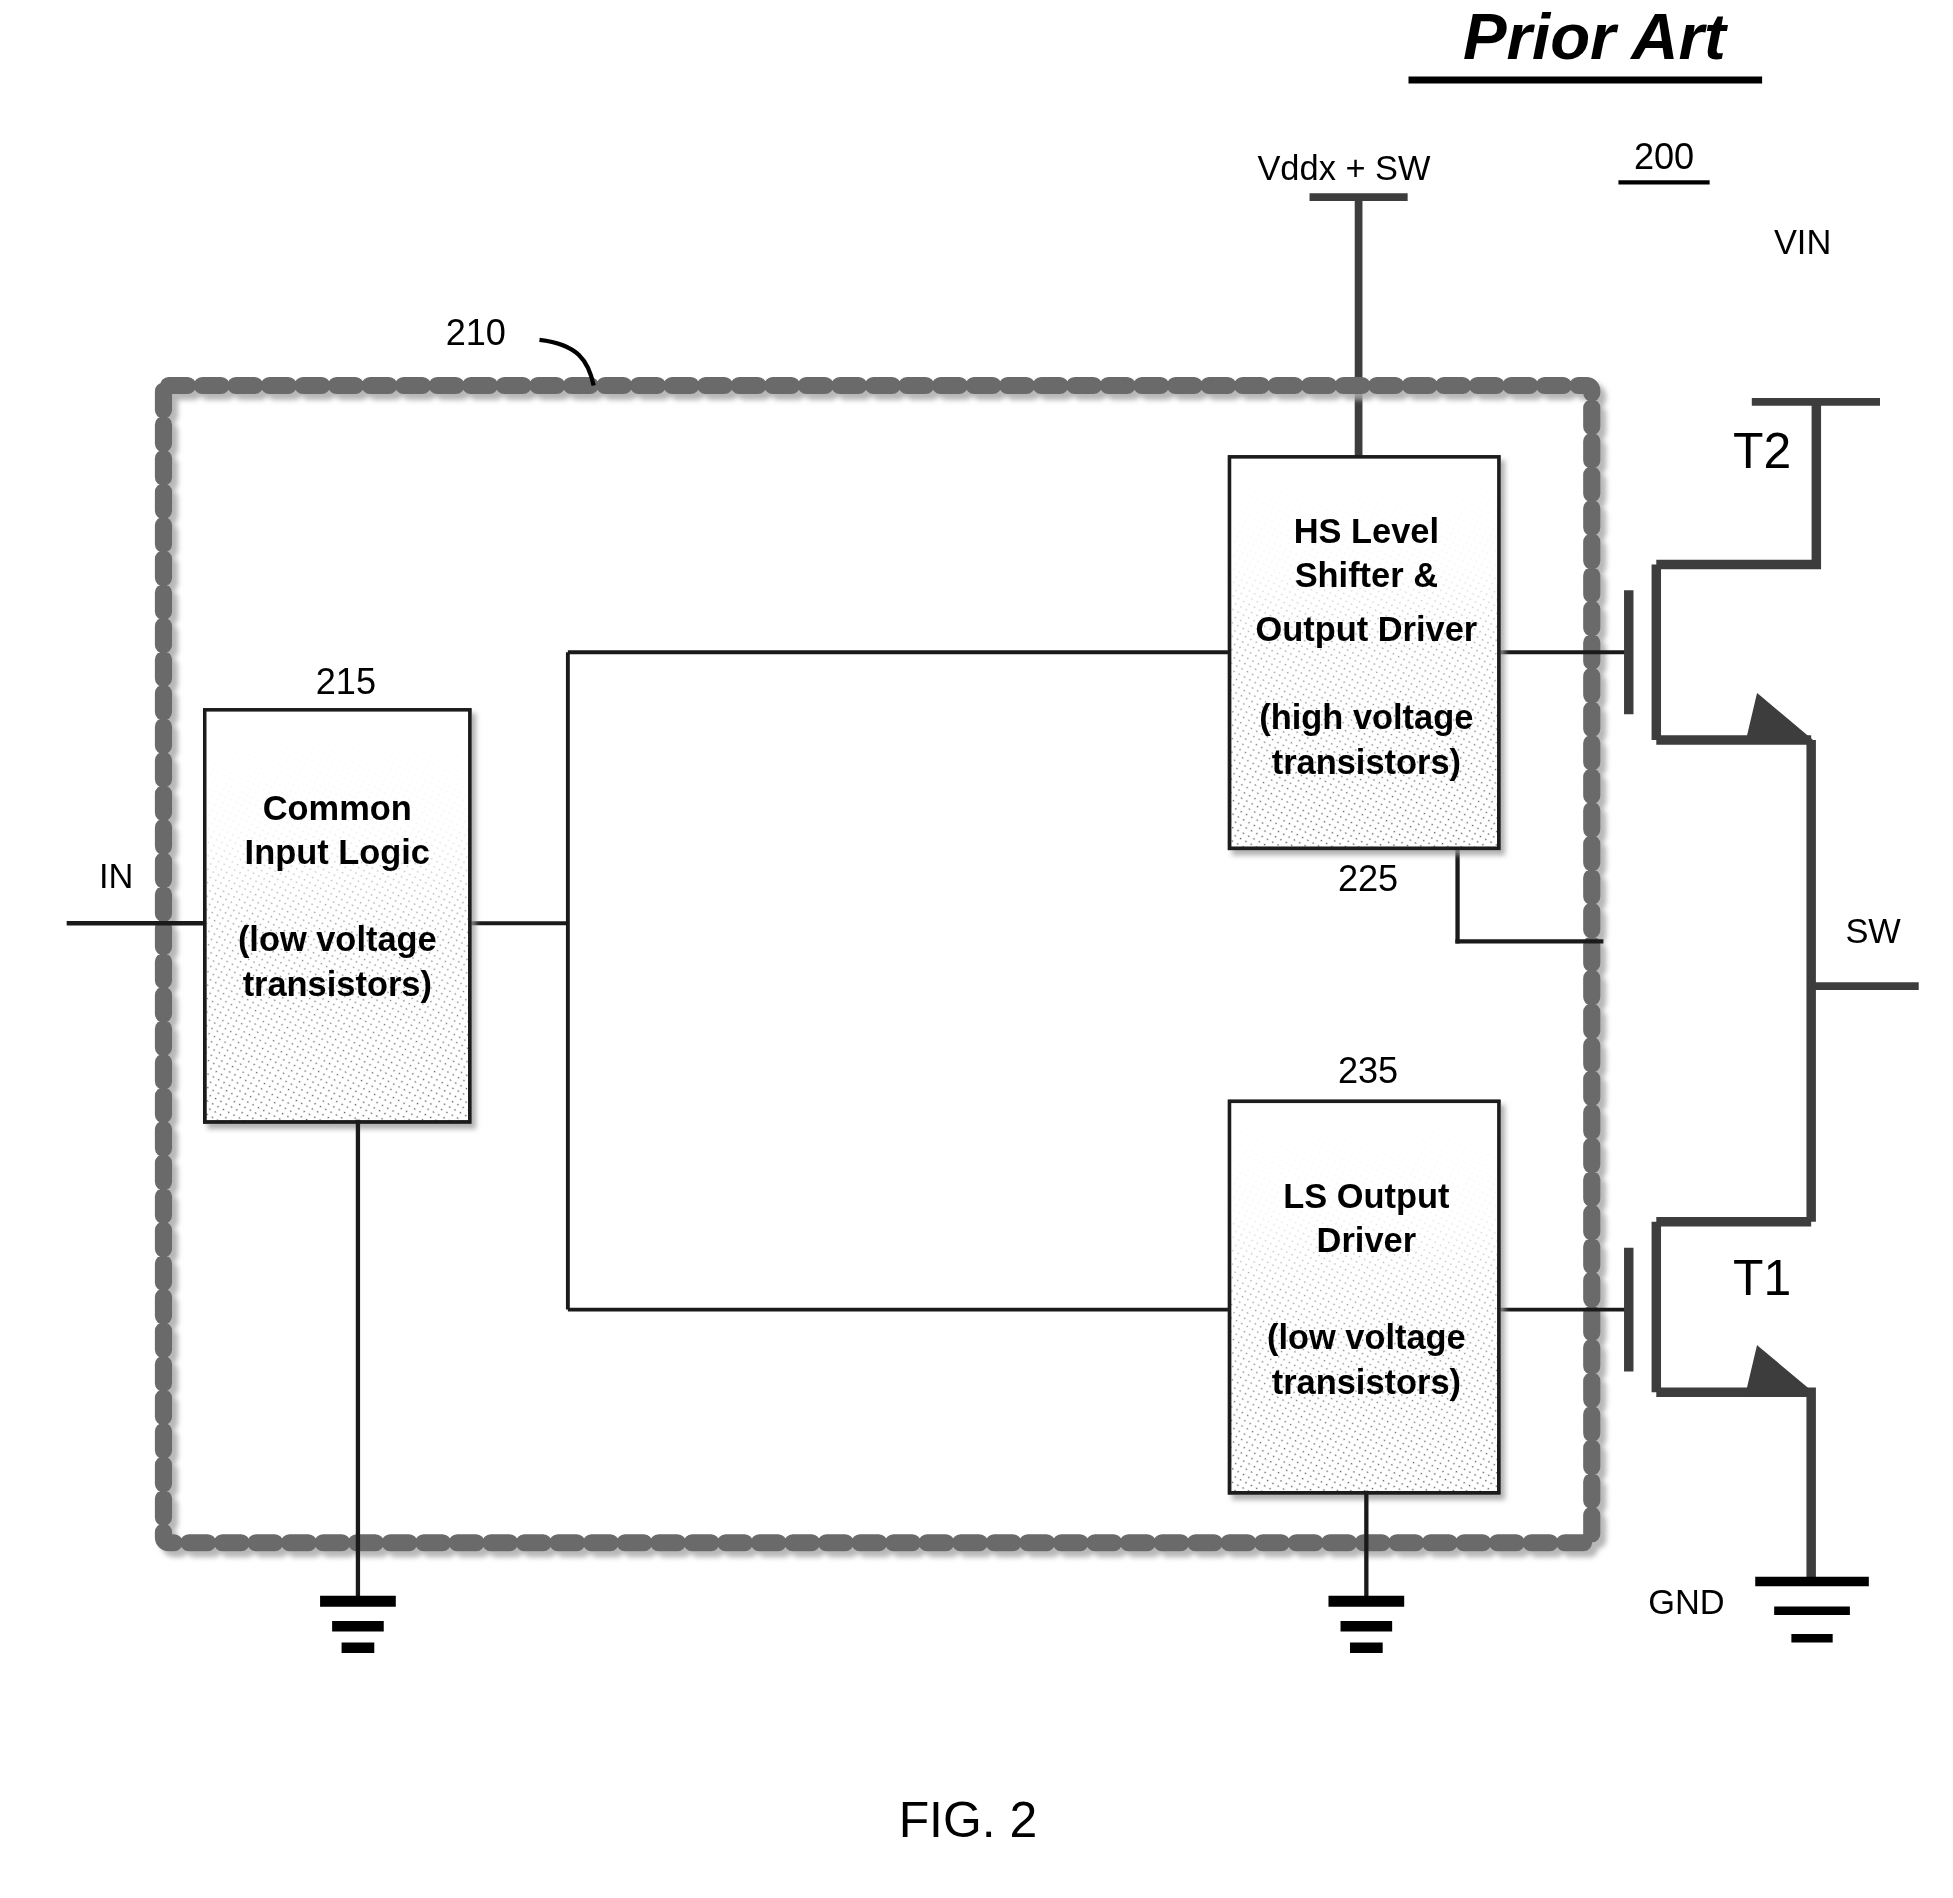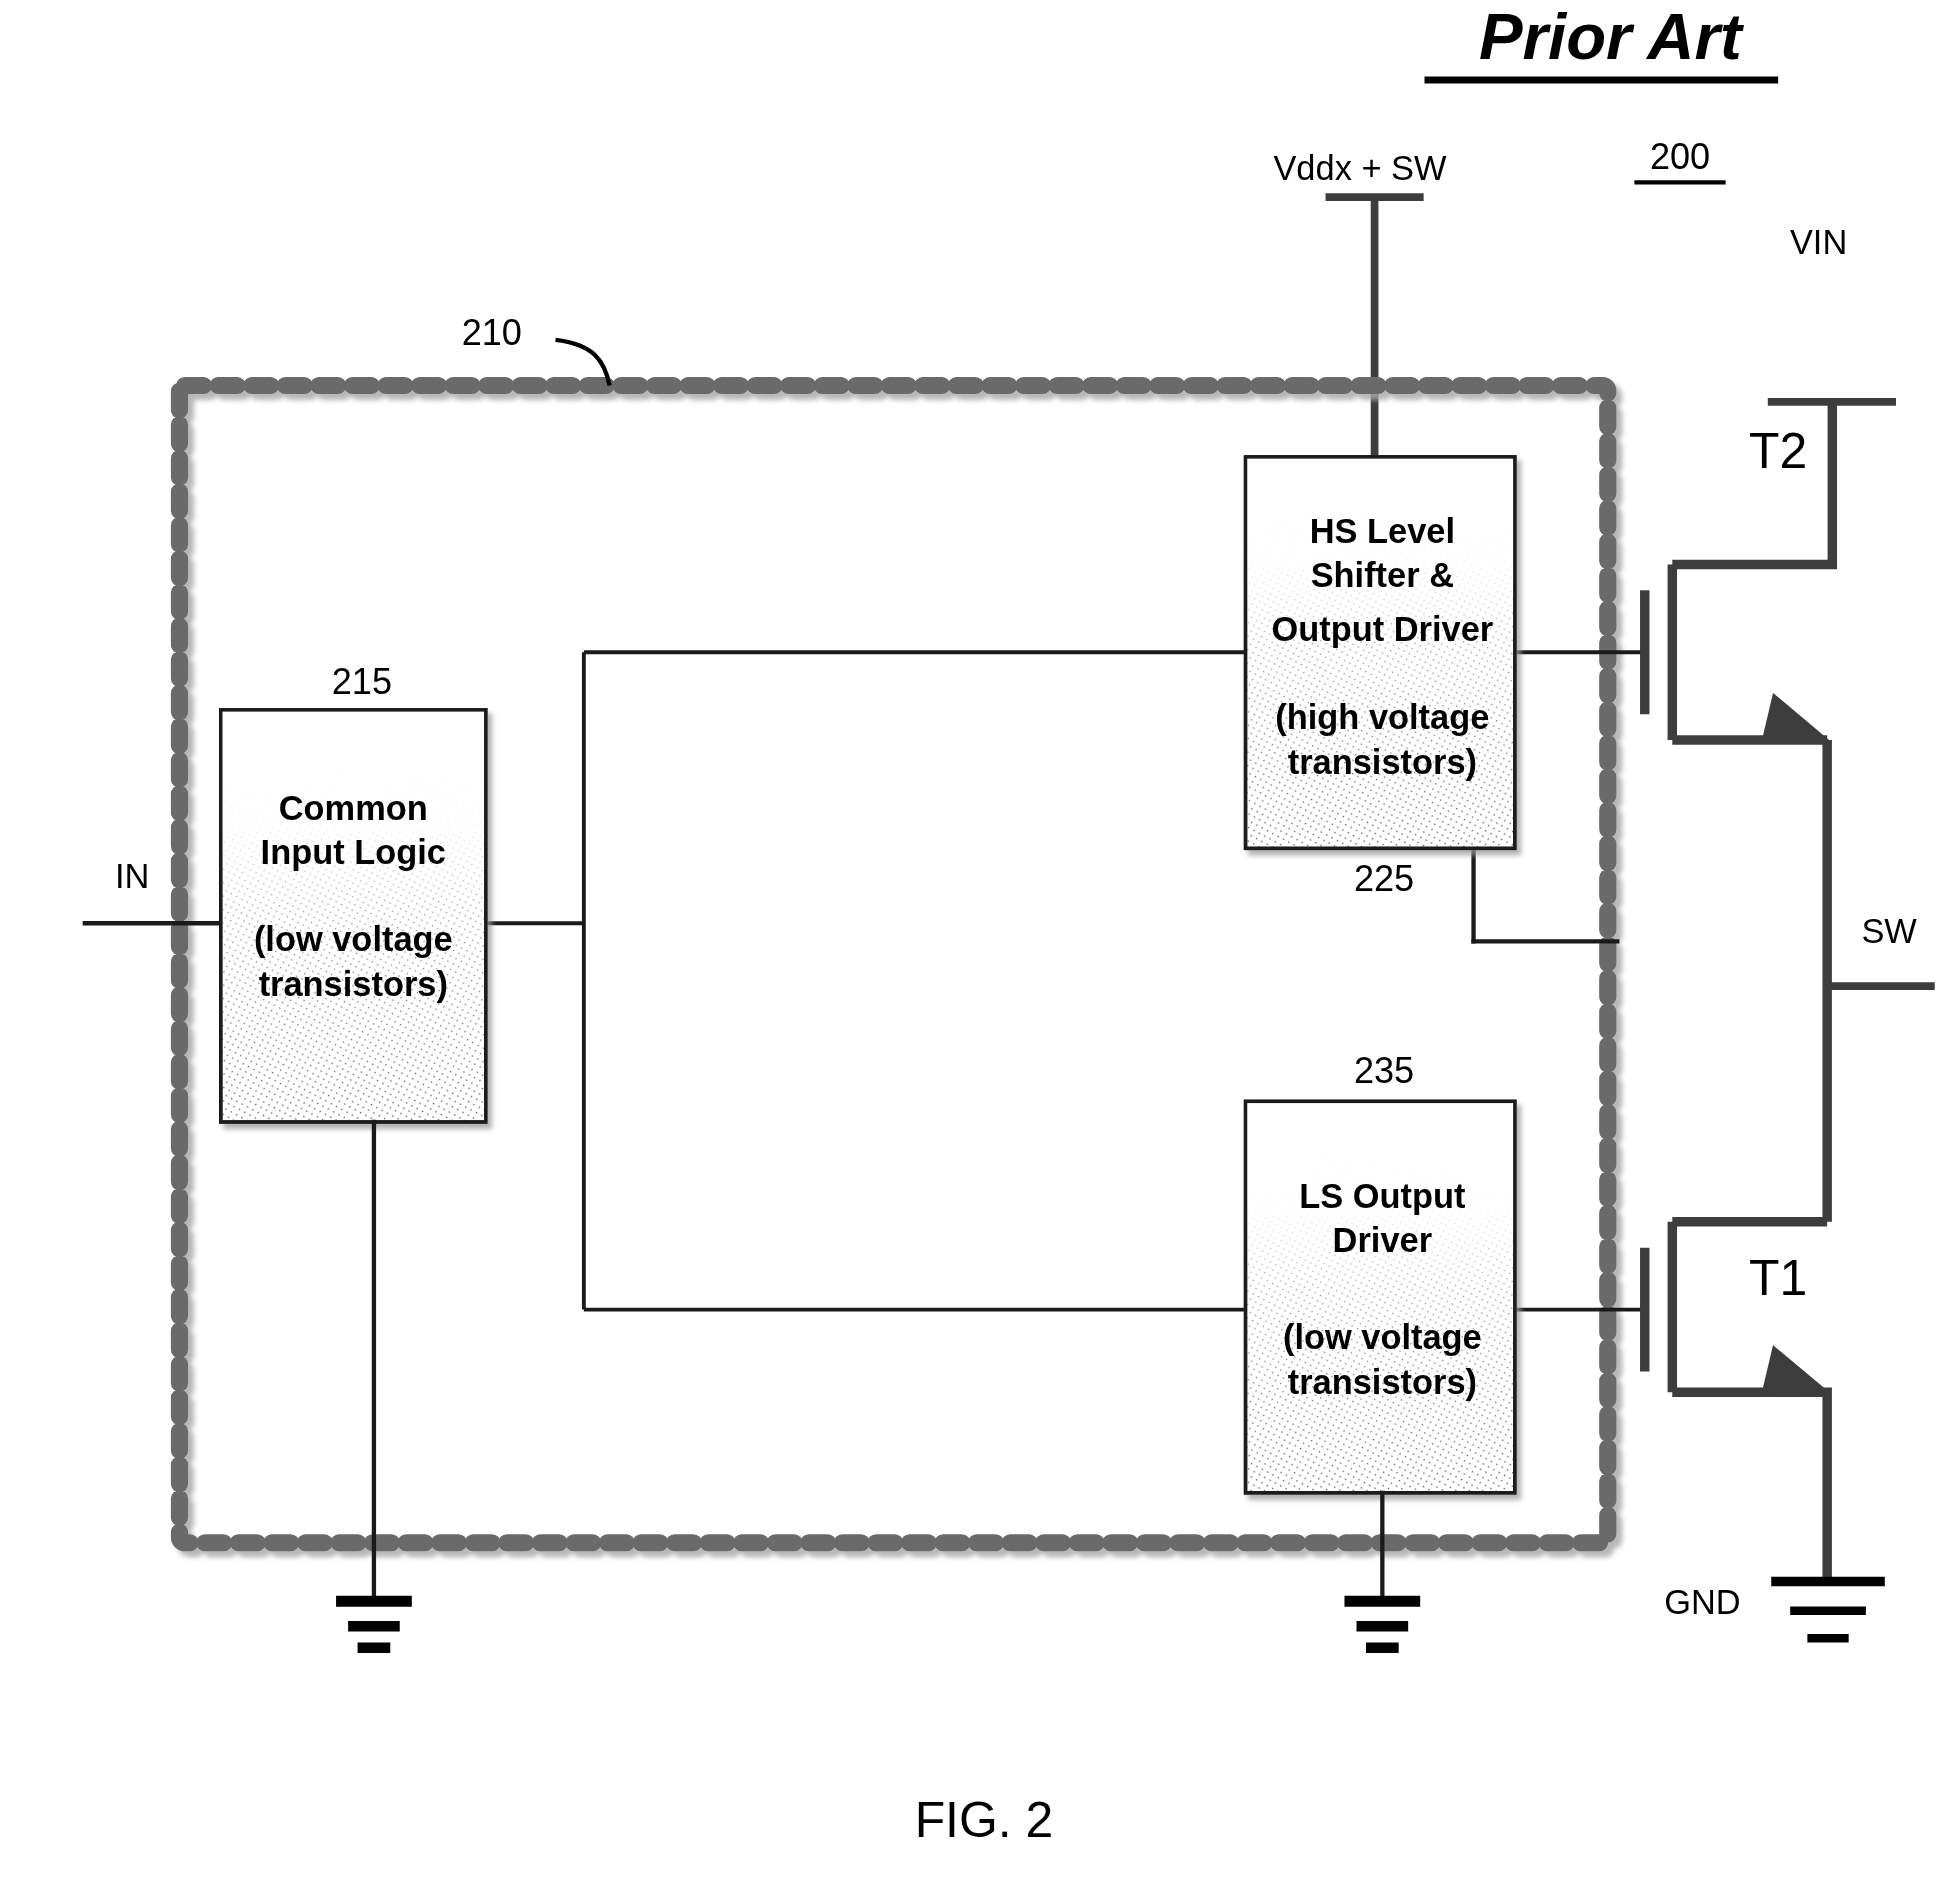--- a/index.html
+++ b/index.html
@@ -9,21 +9,21 @@
   }
   body {
     width: 1954px;
     height: 1899px;
     font-family: "Liberation Sans", sans-serif;
     position: relative;
     overflow: hidden;
   }
   #figure-root {
     position: absolute;
-    left: 16px; top: 0;
+    left: 0; top: 0;
     width: 1690px;
     height: 1899px;
   }
   svg.schematic {
     display: block;
     width: 1954px;
     height: 1899px;
   }
   text {
     font-family: "Liberation Sans", sans-serif;

